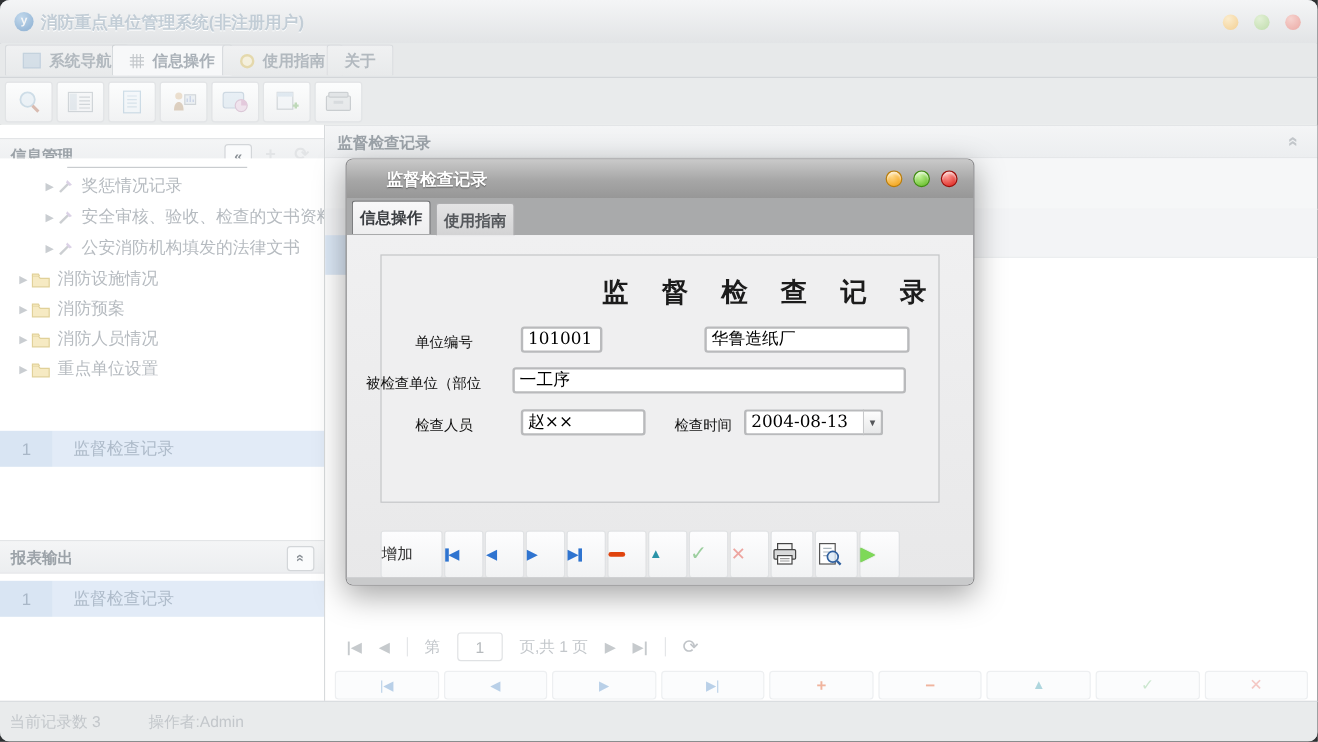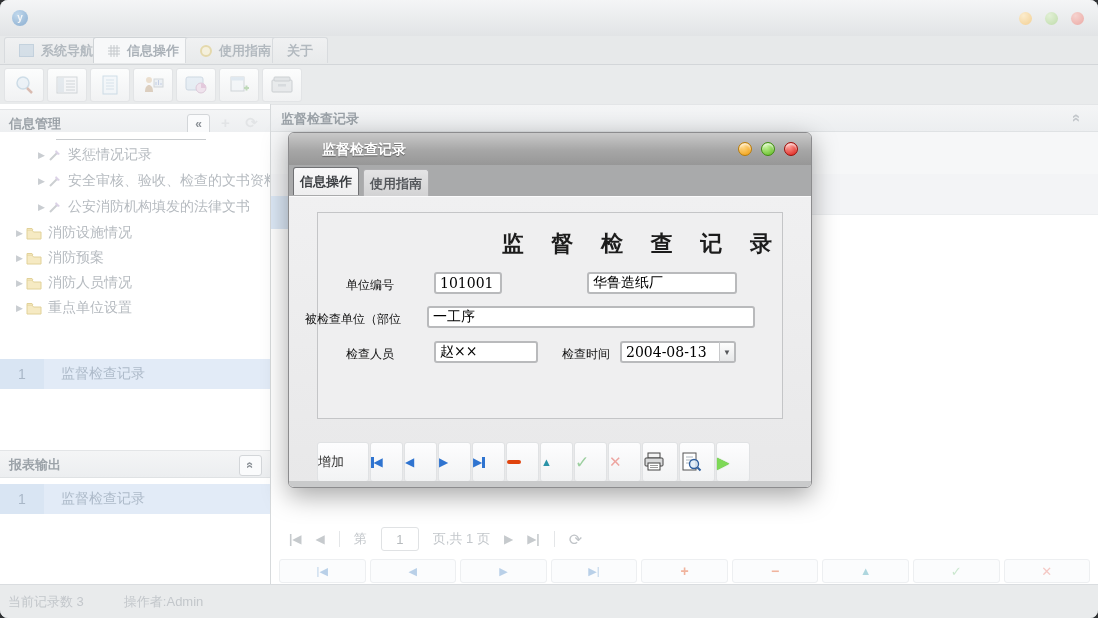--- a/index.html
+++ b/index.html
@@ -93,20 +93,21 @@
   .i-x{color:#eda5a0;font-size:15px;font-weight:bold;}
   .i-play{color:#7ed957;font-size:16px;text-shadow:0 0 1px #4aa52c;}
 </style>
 </head>
 <body>
 
 <div id="app">
 
   <div class="titlebar">
     <div class="app-icon">y</div>
+    <div class="win-title">消防重点单位管理系统(非注册用户)</div>
     <div class="win-ctrls">
       <div class="wc min"></div>
       <div class="wc max"></div>
       <div class="wc close"></div>
     </div>
   </div>
 
   <div class="tabbar">
     <div class="mtab" style="left:4px;">
       <span class="ic-navsq"></span>
@@ -172,21 +173,21 @@
     <div class="tbtn">
       <svg width="22" height="18" viewBox="0 0 22 18">
           <rect x="1" y="4" width="20" height="12" rx="1" fill="#d4d8db" stroke="#8a9298"></rect>
           <rect x="3" y="1" width="16" height="4" rx="1" fill="#c2c8cc" stroke="#8a9298"></rect>
           <rect x="7" y="8" width="8" height="2.5" fill="#aab2b8"></rect>
         </svg>
     </div>
   </div>
 
   <div class="sidebar">
-    <div class="sechdr" style="left:0;top:5px;width:270px;">
+    <div class="sechdr" style="left:0;top:11px;width:270px;">
       <span>信息管理</span>
       <div class="hdrbtn" style="right:60px;"><span>«</span></div>
       <div class="hdrbtn ghost" style="right:34px;">+</div>
       <div class="hdrbtn ghost" style="right:8px;">⟳</div>
     </div>
 
     <div class="tree">
       <div class="cutoff-line"></div>
       <div class="titem lvl2" style="top:10px;">
         <span class="texp">▶</span>
@@ -335,21 +336,21 @@
       <div class="dtab idle">
           <span>使用指南</span>
         </div>
     </div>
     <div class="dlg-body">
       <div class="groupbox">
         <div class="fheading form-font">监 督 检 查 记 录</div>
         <div class="flabel form-font" style="left:28px;top:64px;">单位编号</div>
         <input class="finput" style="left: 116px; top: 59px; width: 68px;" value="101001">
         <div class="flabel form-font" style="left:212px;top:60px;margin-top:40px;">单位名称</div>
-        <input class="finput" style="left: 269px; top: 59px; width: 150px;" value="华鲁造纸厂">
+        <input class="finput" style="left: 269px; top: 59px; width: 171px;" value="华鲁造纸厂">
         <div class="flabel form-font" style="left:-13px;top:98px;">被检查单位（部位</div>
         <input class="finput" style="left: 109px; top: 93px; width: 328px;" value="一工序">
         <div class="flabel form-font" style="left:28px;top:133px;">检查人员</div>
         <input class="finput" style="left: 116px; top: 128px; width: 104px;" value="赵××">
         <div class="flabel form-font" style="left:244px;top:133px;">检查时间</div>
         <input class="finput" style="left: 302px; top: 128px; width: 100px; border-right: none; border-radius: 3px 0px 0px 3px;" value="2004-08-13">
         <div class="combo-btn" style="left:401px;top:128px;">
             <span>▼</span>
           </div>
       </div>

